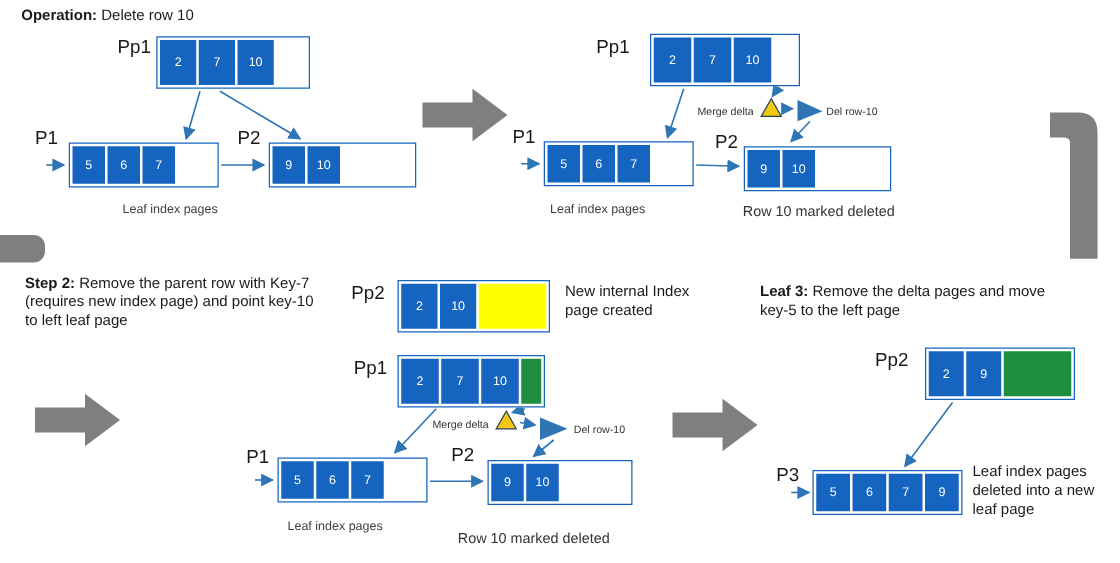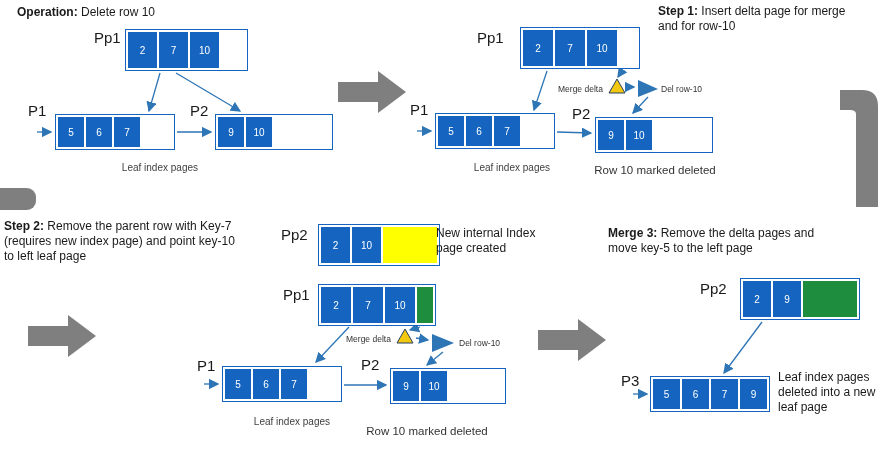--- a/index.html
+++ b/index.html
@@ -10,21 +10,21 @@
   .page{position:absolute;display:flex;gap:2px;background:#fff;
         border:1px solid #1565C0;padding:2px;z-index:2}
   .cell{background:#1565C0;color:#fff;font-size:10px;display:flex;
         align-items:center;justify-content:center}
   .cell.empty{background:#fff}
   .cell.yellow{background:#FFFF00}
   .cell.green{background:#1E8E3E}
   .pagelabel{position:absolute;font-size:15px;color:#1a1a1a;z-index:2}
   .note{position:absolute;font-size:12px;line-height:1.25;color:#1a1a1a;z-index:2}
   .note b{font-weight:bold}
-  .small{position:absolute;font-size:10px;color:#404040;text-align:right;z-index:2}
+  .small{position:absolute;font-size:10px;color:#404040;text-align:left;z-index:2}
   .med{position:absolute;font-size:11.5px;color:#333;text-align:center;z-index:2}
   .tiny{position:absolute;font-size:8.5px;color:#333;z-index:3;white-space:nowrap}
 </style>
 </head>
 <body>
 
 <div class="canvas">
 
   <svg class="overlay" width="896" height="450" viewBox="0 0 896 450">
     <defs>
@@ -94,21 +94,20 @@
 
   <div class="pagelabel" style="left:190px;top:102px">P2</div>
   <div class="page" style="left:215px;top:114px;height:36px">
     <div class="cell" style="width:26px">9</div>
     <div class="cell" style="width:26px">10</div>
     <div class="cell empty" style="width:56px"></div>
   </div>
 
   <div class="small" style="left:98px;top:162px;width:100px">Leaf index pages</div>
 
-  <div class="note" style="left:658px;top:4px;width:205px"><b>Step 1:</b><span> Insert delta page for merge and for row-10</span></div>
 
   <div class="pagelabel" style="left:477px;top:29px">Pp1</div>
   <div class="page" style="left:520px;top:27px;height:42px">
     <div class="cell" style="width:30px">2</div>
     <div class="cell" style="width:30px">7</div>
     <div class="cell" style="width:30px">10</div>
     <div class="cell empty" style="width:18px"></div>
   </div>
 
   <div class="tiny" style="left:558px;top:84px">Merge delta</div>
@@ -125,29 +124,29 @@
   <div class="pagelabel" style="left:572px;top:105px">P2</div>
   <div class="page" style="left:595px;top:117px;height:36px">
     <div class="cell" style="width:26px">9</div>
     <div class="cell" style="width:26px">10</div>
     <div class="cell empty" style="width:56px"></div>
   </div>
 
   <div class="small" style="left:440px;top:162px;width:110px">Leaf index pages</div>
   <div class="med" style="left:575px;top:164px;width:160px">Row 10 marked deleted</div>
 
-  <div class="note" style="left:4px;top:219px;width:238px"><b>Step 2:</b><span> Remove the parent row with Key-7 (requires new index page) and point key-10 to left leaf page</span></div>
+  <div class="note" style="left:20px;top:219px;width:238px"><b>Step 2:</b><span> Remove the parent row with Key-7 (requires new index page) and point key-10 to left leaf page</span></div>
 
   <div class="pagelabel" style="left:281px;top:226px">Pp2</div>
   <div class="page" style="left:318px;top:224px;height:42px">
     <div class="cell" style="width:29px">2</div>
     <div class="cell" style="width:29px">10</div>
     <div class="cell yellow" style="width:54px"></div>
   </div>
-  <div class="note" style="left:436px;top:226px;width:125px">New internal Index page created</div>
+  <div class="note" style="left:452px;top:226px;width:125px">New internal Index page created</div>
 
   <div class="pagelabel" style="left:283px;top:286px">Pp1</div>
   <div class="page" style="left:318px;top:284px;height:42px">
     <div class="cell" style="width:30px">2</div>
     <div class="cell" style="width:30px">7</div>
     <div class="cell" style="width:30px">10</div>
     <div class="cell green" style="width:16px"></div>
   </div>
 
   <div class="tiny" style="left:346px;top:334px">Merge delta</div>
@@ -164,21 +163,21 @@
   <div class="pagelabel" style="left:361px;top:356px">P2</div>
   <div class="page" style="left:390px;top:368px;height:36px">
     <div class="cell" style="width:26px">9</div>
     <div class="cell" style="width:26px">10</div>
     <div class="cell empty" style="width:54px"></div>
   </div>
 
   <div class="small" style="left:230px;top:416px;width:100px">Leaf index pages</div>
   <div class="med" style="left:352px;top:425px;width:150px">Row 10 marked deleted</div>
 
-  <div class="note" style="left:608px;top:226px;width:230px"><b>Merge 3:</b><span> Remove the delta pages and move key-5 to the left page</span></div>
+  <div class="note" style="left:608px;top:226px;width:230px"><b>Leaf 3:</b><span> Remove the delta pages and move key-5 to the left page</span></div>
 
   <div class="pagelabel" style="left:700px;top:280px">Pp2</div>
   <div class="page" style="left:740px;top:278px;height:42px">
     <div class="cell" style="width:28px">2</div>
     <div class="cell" style="width:28px">9</div>
     <div class="cell green" style="width:54px"></div>
   </div>
 
   <div class="pagelabel" style="left:621px;top:372px">P3</div>
   <div class="page" style="left:650px;top:376px;height:36px">

